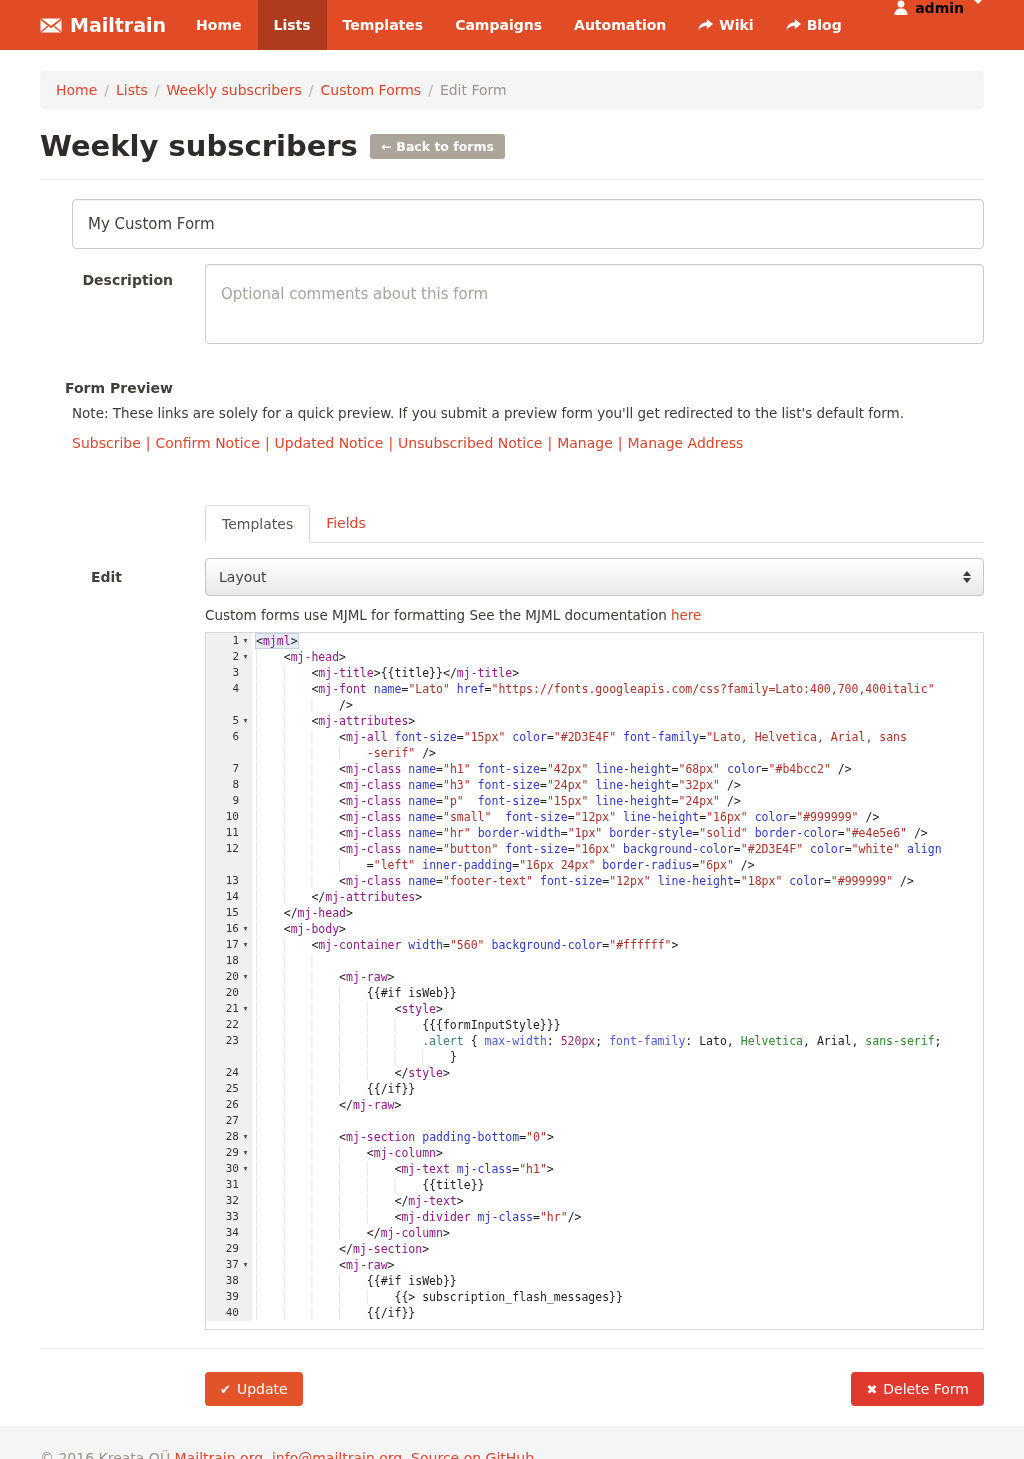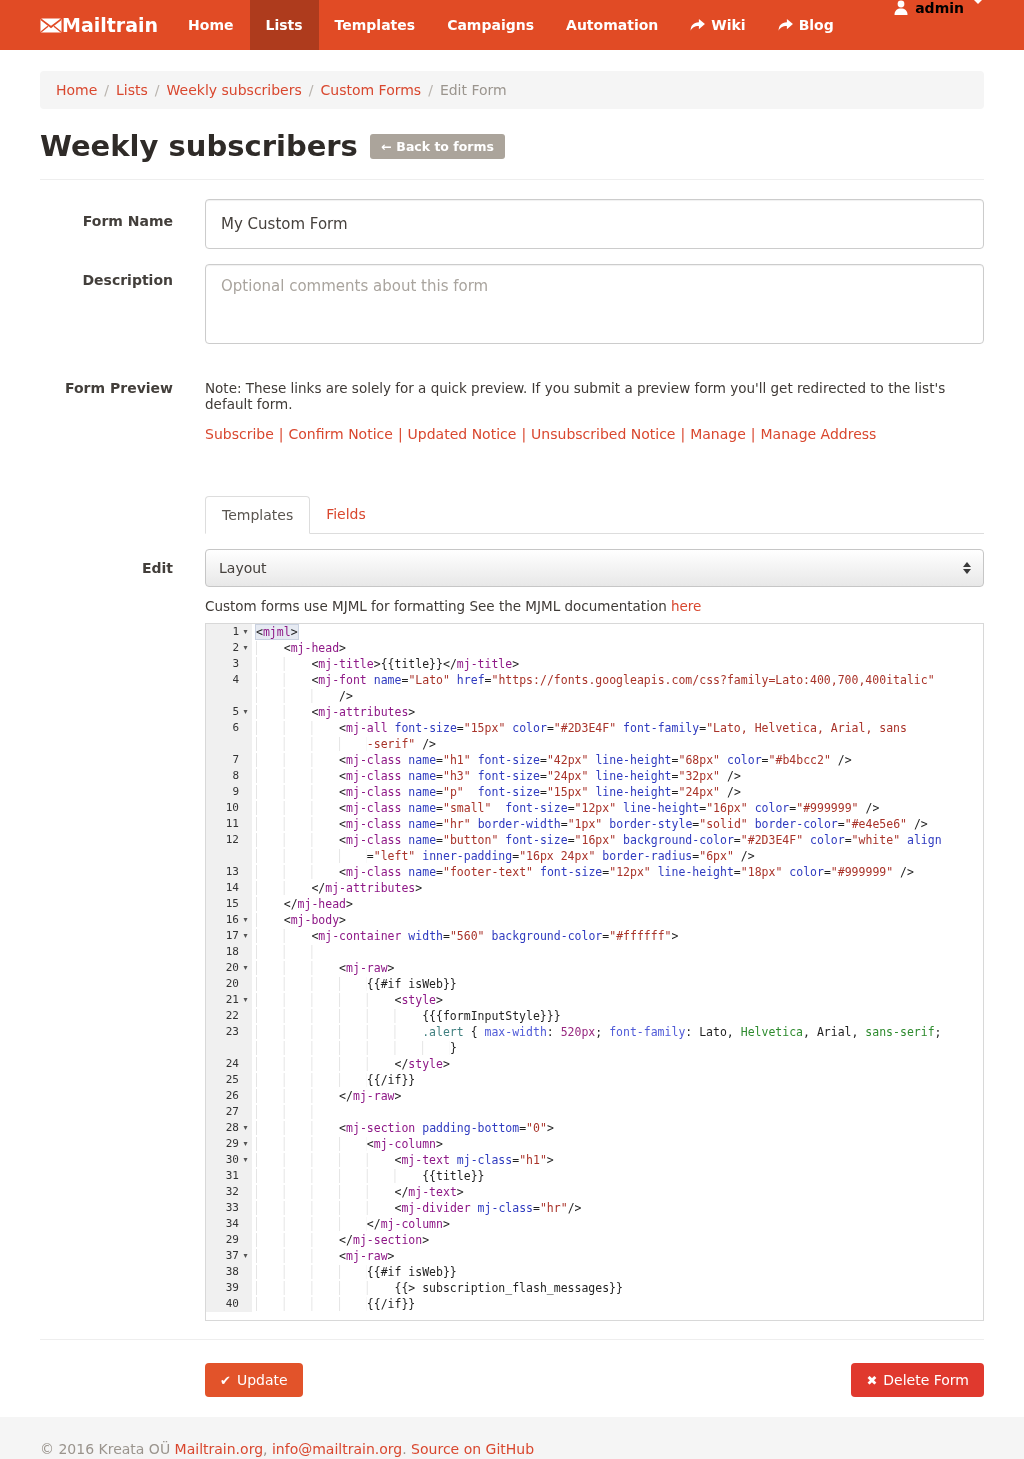--- a/index.html
+++ b/index.html
@@ -4,21 +4,21 @@
 <style>
   * { box-sizing: border-box; margin: 0; padding: 0; }
   html,body { width: 1024px; }
   body {
     height: 1459px; overflow: hidden; background: #fff;
     font-family: "DejaVu Sans", "Liberation Sans", sans-serif;
     color: #3f3a36; font-size: 14px;
   }
   
   .navbar { height: 50px; background: var(--navbarBg); display: flex; align-items: stretch; }
-  .brand { display: flex; align-items: center; padding: 0 14px 0 40px;
+  .brand { display: flex; align-items: center; gap: 8px; padding: 0 14px 0 40px;
            color: #fff; font-size: 19px; font-weight: bold; }
   .nav-items { display: flex; align-items: stretch; }
   .nav-item { display: flex; align-items: center; gap: 6px; padding: 0 16px;
               color: #fff; font-size: 14px; font-weight: bold; cursor: pointer; }
   .nav-item.active { background: var(--navbarActive); }
   .nav-right { margin-left: auto; display: flex; align-items: flex-start; gap: 7px;
                padding: 0 42px 0 0; color: #000000; font-size: 14px; font-weight: bold; }
   .caret { width: 0; height: 0; border-left: 4px solid transparent; border-right: 4px solid transparent;
            border-top: 4px solid #fff; display: inline-block; margin-left: 3px; }
   .share-icon svg, .user-icon svg, .envelope-icon svg { display: block; }
@@ -39,35 +39,35 @@
   
   .form { margin: 19px 40px 0 40px; }
   .frow { display: flex; margin-bottom: 15px; }
   .flabel { width: 133px; flex: none; text-align: right; font-weight: bold; color: #433f3b;
             padding-top: 14px; font-size: 14px; }
   .flabel.tight { padding-top: 8px; }
   .ffield { margin-left: 32px; flex: 1; }
   .text-input { width: 100%; height: 50px; border: 1px solid #ccc; border-radius: 4px;
                 padding: 6px 15px; font-size: 15px; color: #46413d; font-family: inherit;
                 box-shadow: inset 0 1px 1px rgba(0,0,0,.06); }
-  textarea.text-input { height: 80px; padding-top: 12px; resize: none; }
+  textarea.text-input { height: 80px; padding-top: 20px; resize: none; }
   textarea.text-input::placeholder { color: #a9a49e; }
   .preview-note { font-size: 13.5px; padding-top: 9px; color: #3f3a36; }
   .preview-links { margin-top: 14px; font-size: 14px; }
   .preview-links a { color: var(--accent); text-decoration: none; cursor: pointer; }
   .plink-sep { color: var(--accent); padding: 0 5px; }
   
   .tabs { margin: 54px 40px 0 205px; display: flex; border-bottom: 1px solid #ddd; }
   .tab { padding: 10px 16px; font-size: 14px; cursor: pointer; }
   .tab.active { background: #fff; border: 1px solid #ddd; border-bottom: 1px solid #fff;
                 border-radius: 4px 4px 0 0; margin-bottom: -1px; color: #5a5550; }
   .tab.inactive { color: var(--accent); }
   
   .edit-row { margin: 15px 40px 0 40px; display: flex; align-items: center; }
-  .edit-label { width: 133px; text-align: right; font-weight: bold; color: #433f3b; font-size: 14px; }
+  .edit-label { width: 133px; text-align: center; font-weight: bold; color: #433f3b; font-size: 14px; }
   .sel-wrap { margin-left: 32px; flex: 1; position: relative; }
   select.layout-select { width: 100%; height: 38px; appearance: none; -webkit-appearance: none;
       border: 1px solid #c6c6c6; border-radius: 4px; padding: 0 13px; font-size: 14px; color: #46413d;
       background: linear-gradient(#ffffff, #e8e8e8); font-family: inherit; cursor: pointer; }
   .sel-arrows { position: absolute; right: 13px; top: 50%; transform: translateY(-50%);
                 display: flex; flex-direction: column; gap: 2px; pointer-events: none; }
   .arr-up { width: 0; height: 0; border-left: 4px solid transparent; border-right: 4px solid transparent;
             border-bottom: 5px solid #3a3a3a; }
   .arr-down { width: 0; height: 0; border-left: 4px solid transparent; border-right: 4px solid transparent;
               border-top: 5px solid #3a3a3a; }
@@ -172,32 +172,31 @@
   <span class="page-title">Weekly subscribers</span>
   <button class="back-btn">
     <span>←</span>
     <span>Back to forms</span>
   </button>
 </div>
 <hr class="rule">
 
 <div class="form">
   <div class="frow">
-    <div class="flabel">Form Name</div>
     <div class="ffield">
       <input class="text-input" type="text" value="My Custom Form" style="">
     </div>
   </div>
   <div class="frow">
     <div class="flabel tight">Description</div>
     <div class="ffield">
       <textarea class="text-input" placeholder="Optional comments about this form" style=""></textarea>
     </div>
   </div>
-  <div class="frow" style="margin-top:24px;">
+  <div class="frow" style="margin-top:24px;flex-direction:column;">
     <div class="flabel" style="padding-top:9px;">Form Preview</div>
     <div class="ffield">
       <div class="preview-note">Note: These links are solely for a quick preview. If you submit a preview form you'll get redirected to the list's default form.</div>
       <div class="preview-links" id="preview-links"><a>Subscribe</a><span class="plink-sep">|</span><a>Confirm Notice</a><span class="plink-sep">|</span><a>Updated Notice</a><span class="plink-sep">|</span><a>Unsubscribed Notice</a><span class="plink-sep">|</span><a>Manage</a><span class="plink-sep">|</span><a>Manage Address</a></div>
     </div>
   </div>
 </div>
 
 <div class="tabs" id="tabs">
     <div class="tab active">Templates</div>

